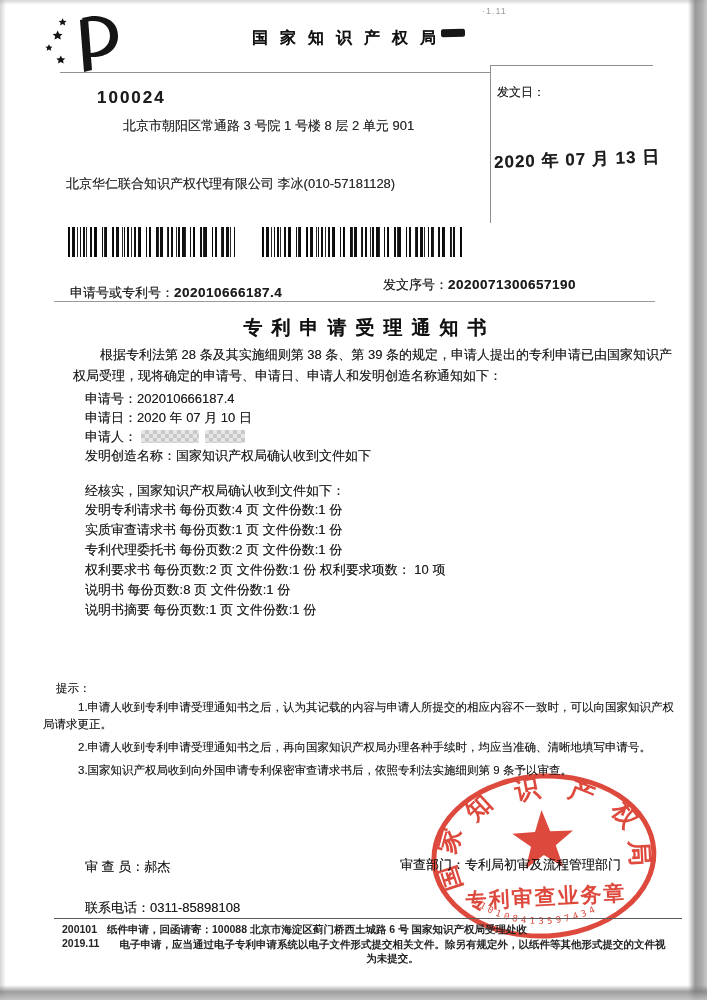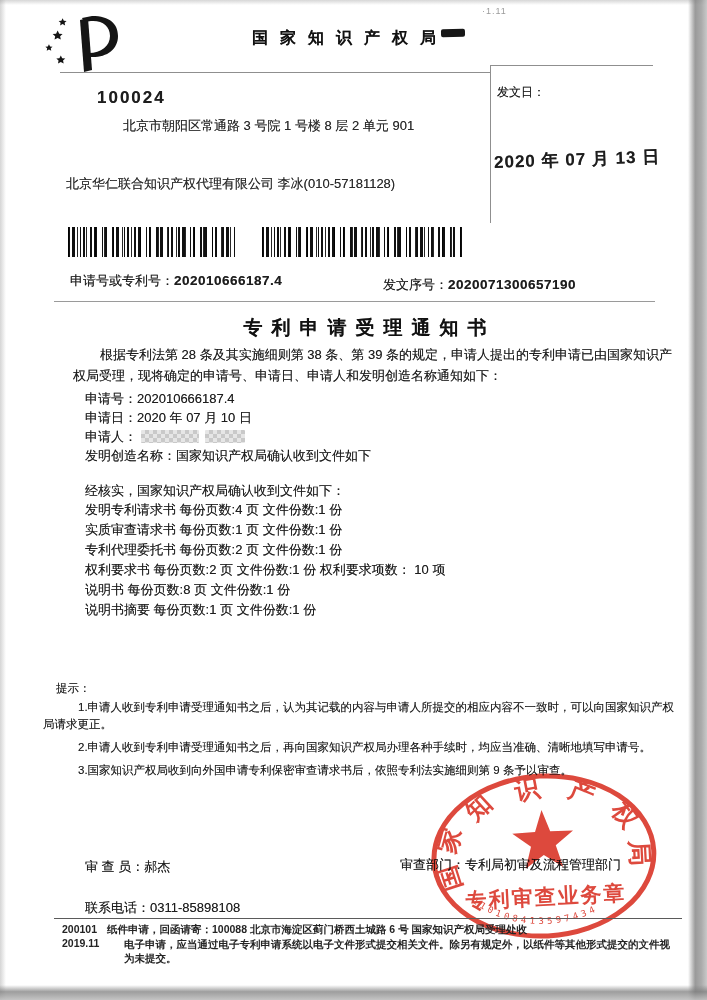--- a/index.html
+++ b/index.html
@@ -87,21 +87,21 @@
   <div class="abs txt postal" style="left:97px;top:88px;">100024</div>
   <div class="abs txt addr" style="left:123px;top:117px;">北京市朝阳区常通路 3 号院 1 号楼 8 层 2 单元 901</div>
   <div class="abs txt addr" style="left:66px;top:143px;margin-top:32px;">北京华仁联合知识产权代理有限公司  李冰(010-57181128)</div>
 
   <div class="abs txt issue-label" style="left:497px;top:84px;">发文日：</div>
   <div class="abs txt issue-date" style="left:494px;top:148px;">2020 年 07 月 13 日</div>
 
   <div class="abs barcode" style="left:68px;top:227px;width:168px;"></div>
   <div class="abs barcode" style="left:262px;top:227px;width:200px;"></div>
 
-  <div class="abs txt ref-line" style="left:70px;top:272px;">
+  <div class="abs txt ref-line" style="left:70px;top:284px;">
     <span>申请号或专利号：</span><b>202010666187.4</b>
   </div>
   <div class="abs txt ref-line" style="left:383px;top:276px;">
     <span>发文序号：</span><b>2020071300657190</b>
   </div>
 
   <div class="abs hline" style="left:54px;top:301px;width:601px;background:#9a9a9a;"></div>
 
   <div class="abs notice-title txt" style="left:0;top:315px;">专利申请受理通知书</div>
 
@@ -171,15 +171,15 @@
         <textPath href="#serialArc" startOffset="8%">110108413597434</textPath>
       </text>
     </svg>
   </div>
 
   <div class="abs hline-dark" style="left:54px;top:918px;width:628px;"></div>
 
   <div class="abs foot" style="left:62px;top:923px;">200101</div>
   <div class="abs foot" style="left:62px;top:937px;">2019.11</div>
   <div class="abs foot" style="left:107px;top:923px;width:575px;">纸件申请，回函请寄：100088 北京市海淀区蓟门桥西土城路 6 号  国家知识产权局受理处收</div>
-  <div class="abs foot foot-wrap" style="left:124px;top:937px;width:555px;">电子申请，应当通过电子专利申请系统以电子文件形式提交相关文件。除另有规定外，以纸件等其他形式提交的文件视为未提交。</div>
+  <div class="abs foot foot-wrap" style="left:115px;top:937px;width:555px;text-align:center;">电子申请，应当通过电子专利申请系统以电子文件形式提交相关文件。除另有规定外，以纸件等其他形式提交的文件视为未提交。</div>
 
 </div>
 
 </body></html>

